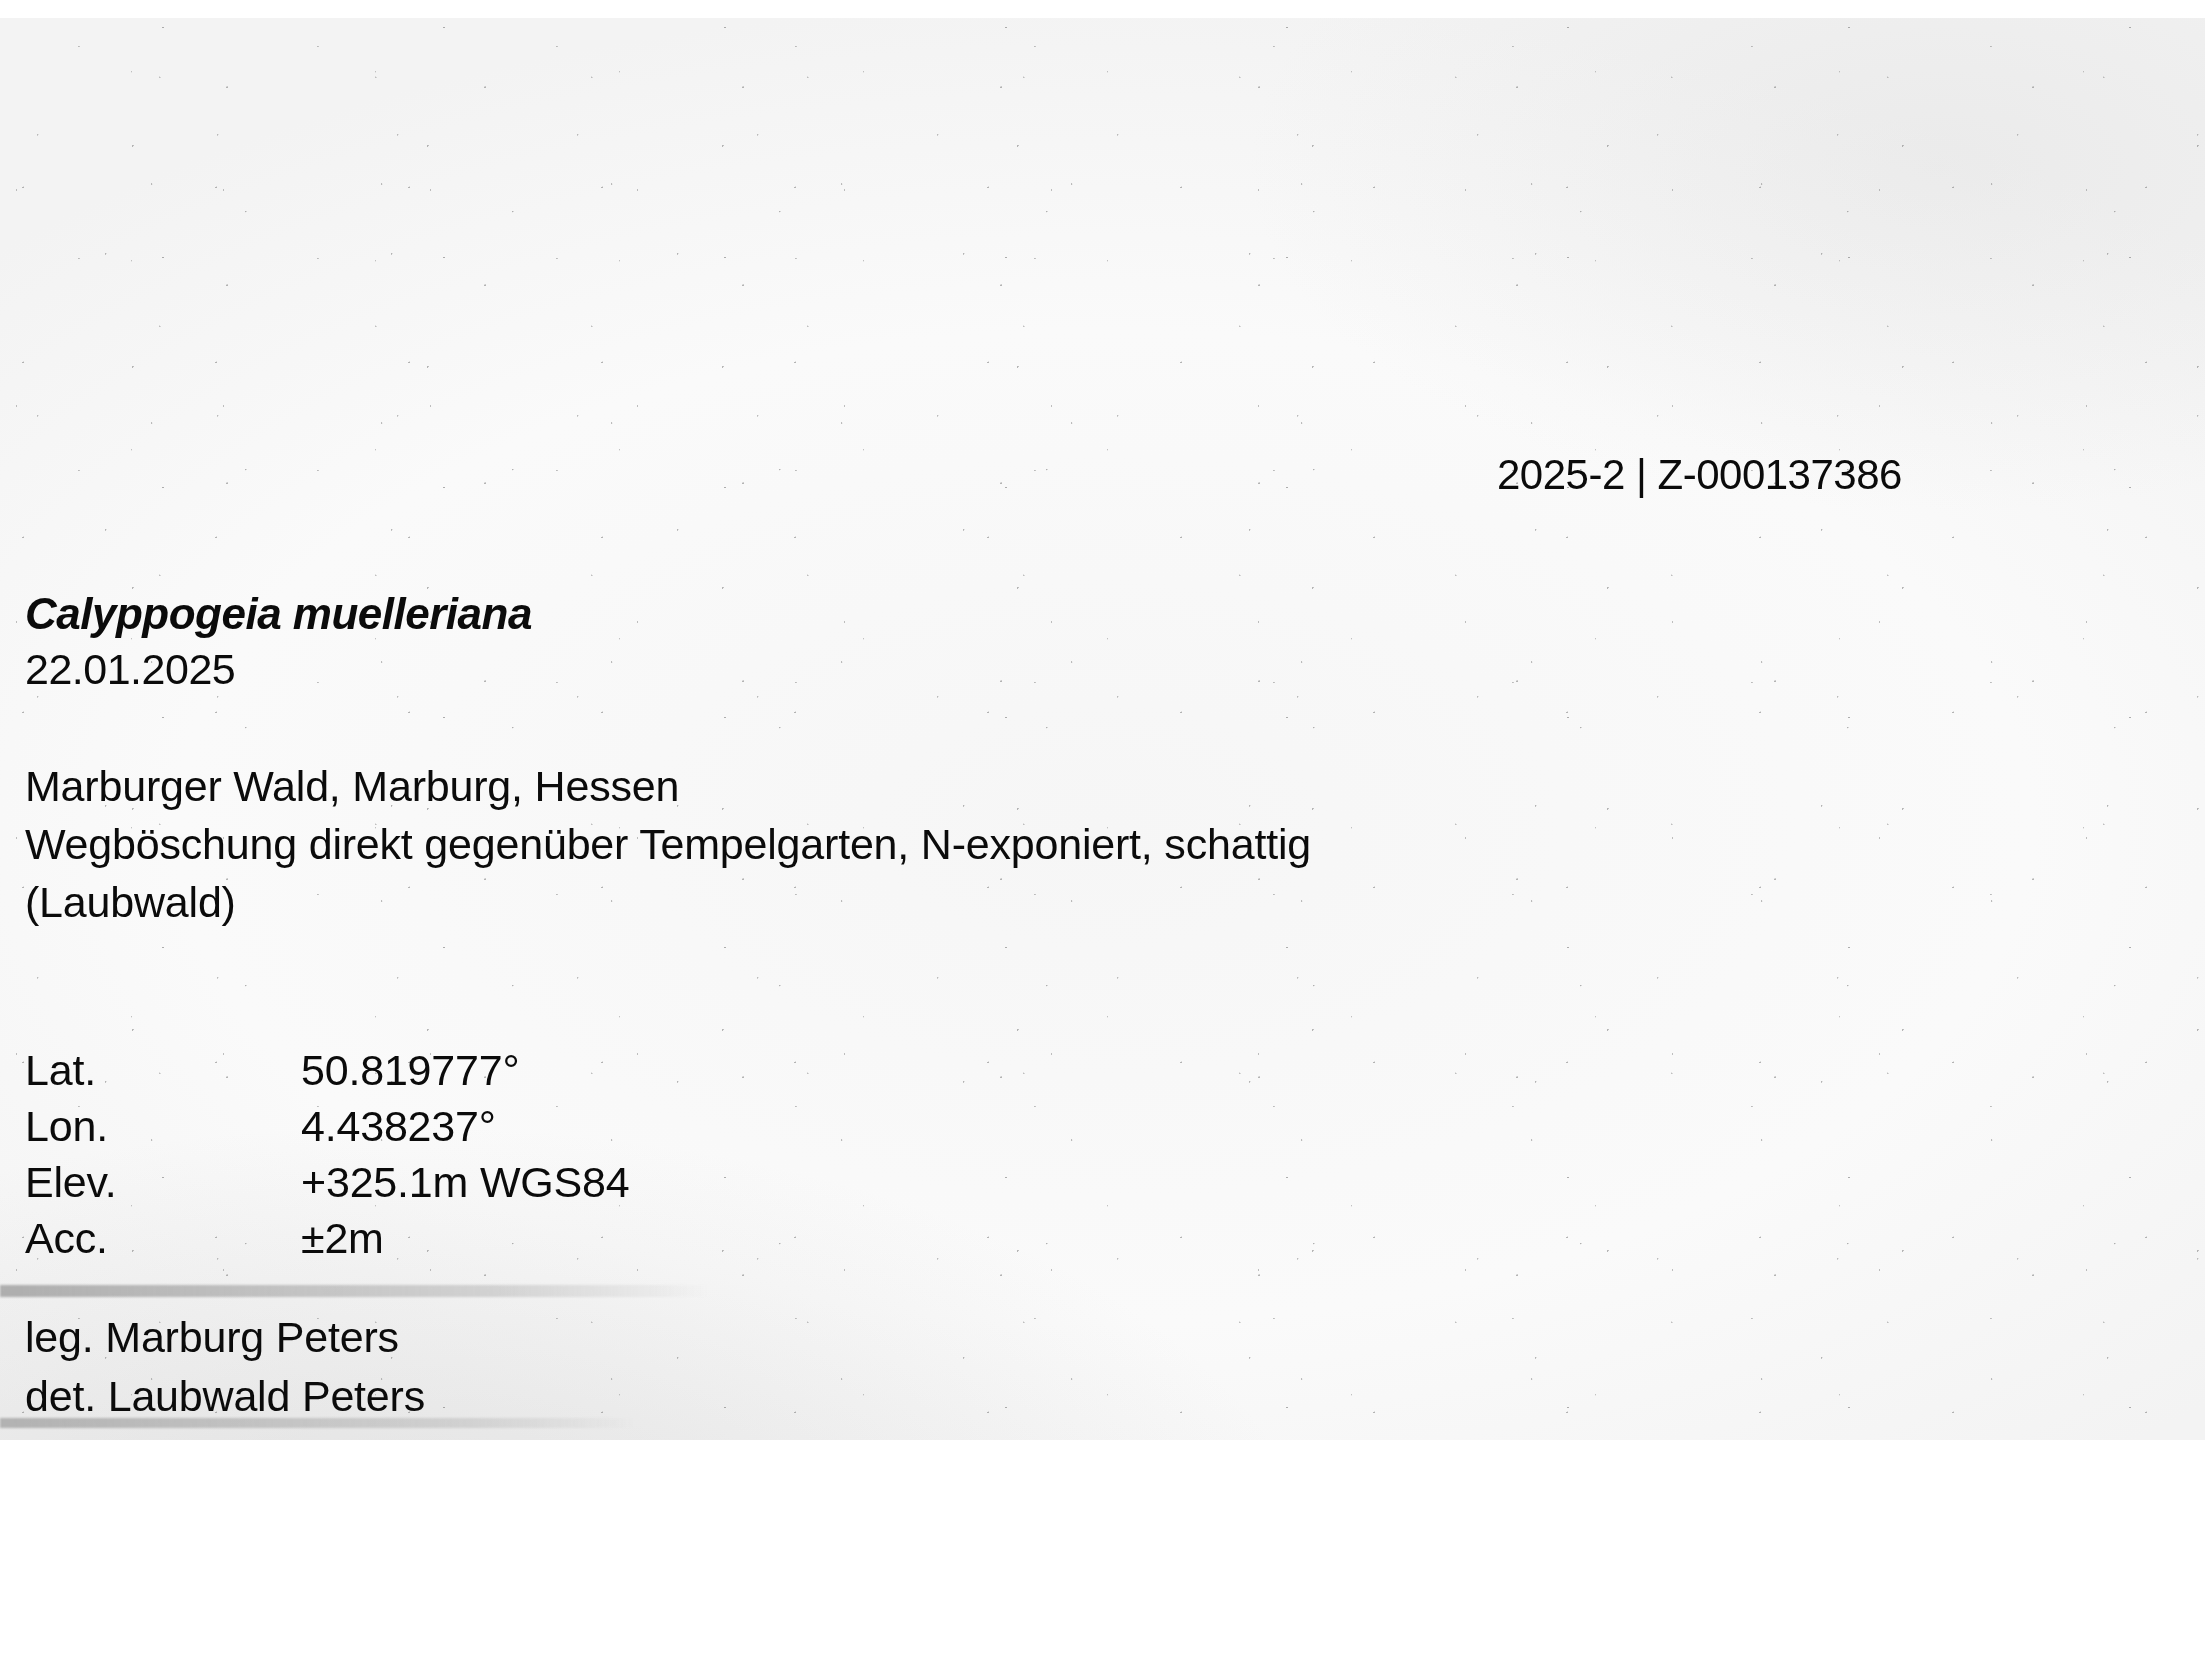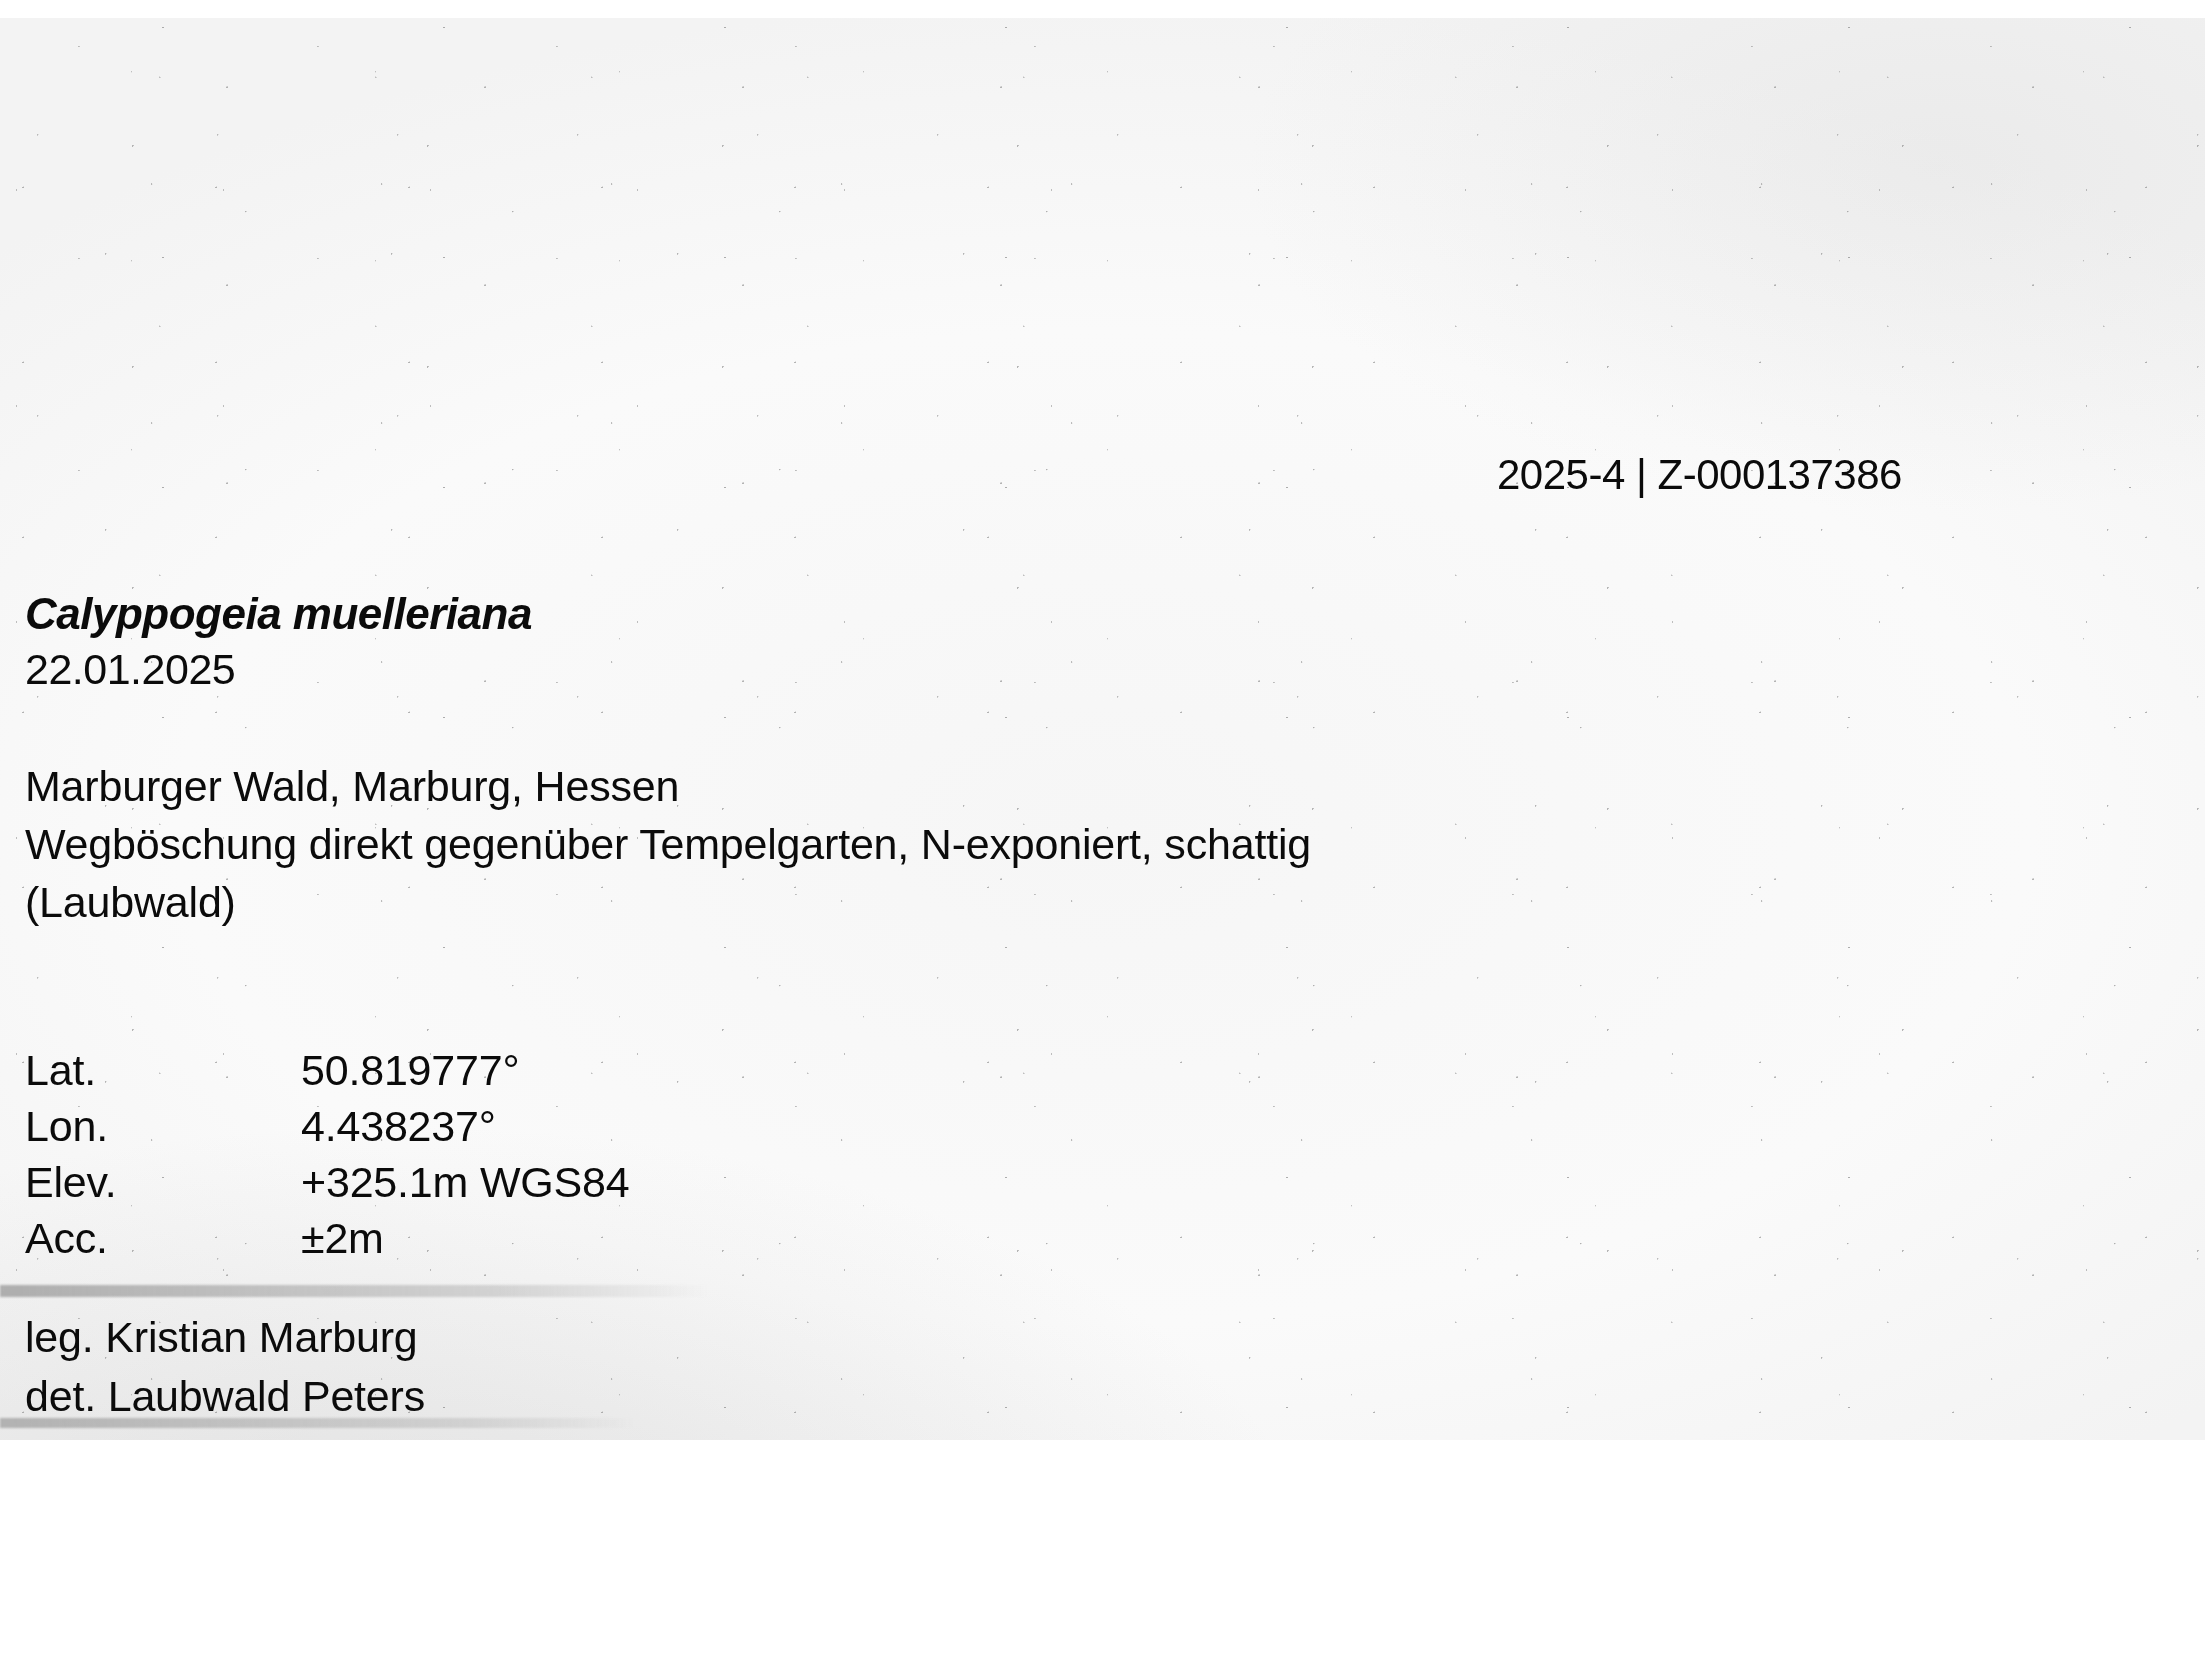--- a/index.html
+++ b/index.html
@@ -155,21 +155,21 @@
 </style>
 </head>
 <body>
 
 <div class="scan-sheet"></div>
 <div class="speckle"></div>
 <div class="band b1"></div>
 <div class="band b2"></div>
 <div class="band b3"></div>
 
-<div class="label-block" id="accession">2025-4 | Z-000137386</div>
+<div class="label-block" id="accession">2025-2 | Z-000137386</div>
 
 <div class="label-block" id="taxon">Calyppogeia muelleriana</div>
 
 <div class="label-block" id="coll-date">22.01.2025</div>
 
 <div class="label-block" id="locality">
   <div>Marburger Wald, Marburg, Hessen</div>
   <div>Wegböschung direkt gegenüber Tempelgarten, N-exponiert, schattig</div>
   <div>(Laubwald)</div>
 </div>
@@ -191,19 +191,19 @@
       </tr>
       <tr>
         <td class="k">Acc.</td>
         <td class="v">±2m</td>
       </tr>
     </tbody>
   </table>
 </div>
 
 <div class="label-block" id="people">
-  <div>leg. Kristian Marburg</div>
+  <div>leg. Marburg Peters</div>
   <div>det. Laubwald Peters</div>
 </div>
 
 <div class="bottom-mask"></div>
 <div class="top-mask"></div>
 
 
 </body></html>

